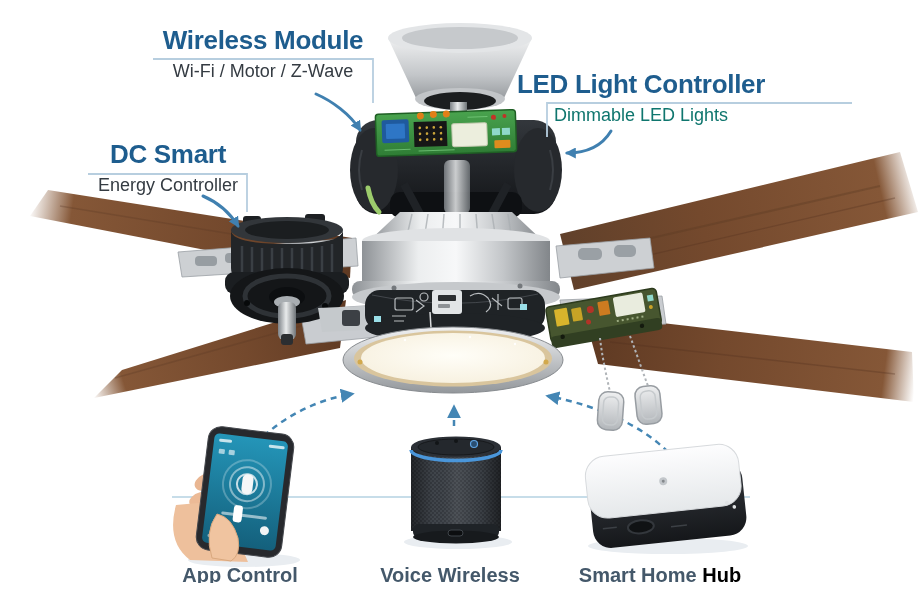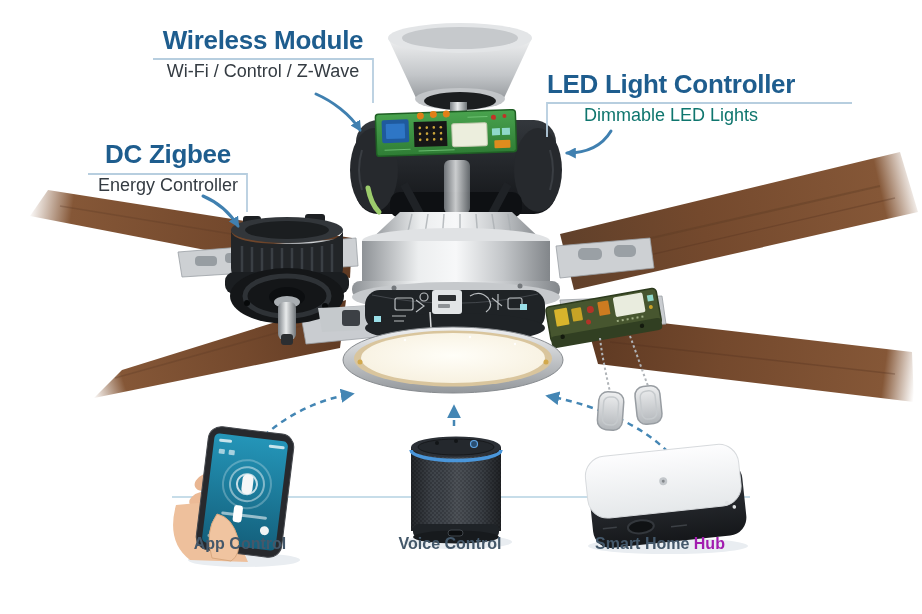--- a/index.html
+++ b/index.html
@@ -4,22 +4,22 @@
 <style>
   html,body{margin:0;padding:0;background:#fff;}
   .stage{position:relative;width:922px;height:583px;background:#ffffff;overflow:hidden;
          font-family:"Liberation Sans",sans-serif;}
   svg.art{position:absolute;left:0;top:0;}
   .callout{position:absolute;text-align:center;}
   .co-title{font-size:26px;font-weight:700;color:#1e5d8e;letter-spacing:-0.3px;line-height:1.1;}
   .co-sub{font-size:18px;margin-top:7px;line-height:1.1;}
   .sub-a{color:#343b42;}
   .sub-b{color:#0f766e;}
-  .dev-label{position:absolute;top:535px;font-size:16px;font-weight:700;color:#44586a;text-align:center;}
-  .dev-label .accent{color:#a21caf;}
+  .dev-label{position:absolute;top:564px;font-size:20px;font-weight:700;color:#44586a;text-align:center;}
+  .dev-label .accent{color:#000000;}
 </style>
 </head>
 <body>
 
 <div class="stage">
 
 <svg class="art" width="922" height="614" viewBox="0 0 922 614">
   <defs>
     <linearGradient id="canopyG" x1="0" y1="0" x2="0" y2="1">
       <stop offset="0" stop-color="#eff0f1"></stop>
@@ -355,37 +355,37 @@
       <ellipse cx="638" cy="524" rx="13" ry="6.5" fill="#101214" stroke="#33373c" stroke-width="2"></ellipse>
       <path d="M600,522 h14 M668,527 h16" stroke="#3c4045" stroke-width="1.5" fill="none"></path>
       <circle cx="726" cy="509" r="2" fill="#dfe2e4"></circle>
       <circle cx="733" cy="514" r="1.8" fill="#dfe2e4"></circle>
     </g>
   </g>
 </svg>
 
   <div class="callout" style="left:153px;top:26px;width:220px">
     <div class="co-title">Wireless Module</div>
-    <div class="co-sub sub-a">Wi-Fi / Control / Z-Wave</div>
-  </div>
-
-  <div class="callout" style="left:546px;top:70px;width:250px">
+    <div class="co-sub sub-a">Wi-Fi / Motor / Z-Wave</div>
+  </div>
+
+  <div class="callout" style="left:516px;top:70px;width:250px">
     <div class="co-title">LED Light Controller</div>
     <div class="co-sub sub-b">Dimmable LED Lights</div>
   </div>
 
   <div class="callout" style="left:88px;top:140px;width:160px">
-    <div class="co-title">DC Zigbee</div>
+    <div class="co-title">DC Smart</div>
     <div class="co-sub sub-a">Energy Controller</div>
   </div>
 
   <div class="dev-label" style="left:160px;width:160px">
     <span>App Control</span>
   </div>
   <div class="dev-label" style="left:360px;width:180px">
-    <span>Voice Control</span>
+    <span>Voice Wireless</span>
   </div>
   <div class="dev-label" style="left:565px;width:190px">
     <span>Smart Home</span>
     <span class="accent">Hub</span>
   </div>
 
 </div>
 
 </body></html>

